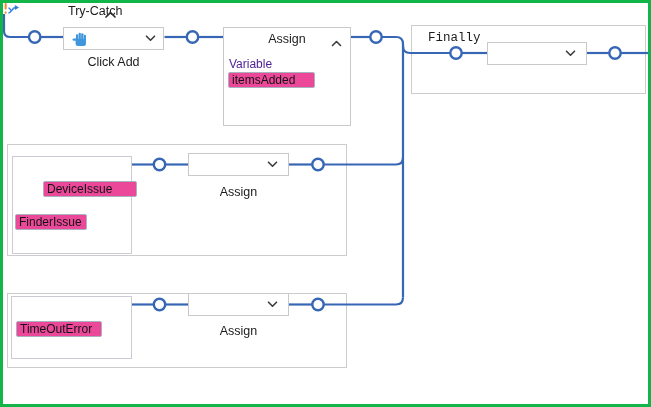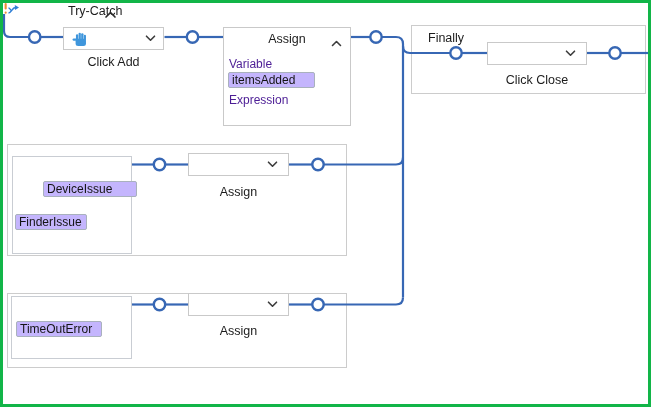--- a/index.html
+++ b/index.html
@@ -24,29 +24,29 @@
   .act-label{font-size:12.5px;color:#1c1c1c;text-align:center;white-space:nowrap;}
   
   .assign-card{
     background:#fff;border:1.5px solid #c9c9c9;box-sizing:border-box;z-index:2;
   }
   .assign-head{position:relative;height:20px;padding-top:4px;text-align:center;font-size:12.5px;color:#1c1c1c;}
   .assign-head .chev{position:absolute;right:8px;top:8px;}
   .assign-body{padding:0 4px;}
   .fld-label{font-size:12px;color:#4c1d95;margin:5px 1px 1px 1px;}
   .tbox{
-    display:block;box-sizing:border-box;background:#c4b5fd;
+    display:block;box-sizing:border-box;background:#ec4899;
     border:1px solid #a9b1bd;border-radius:2px;
     font-family:"Liberation Sans",sans-serif;font-size:12px;color:#141414;
     padding:0 3px;height:16px;
   }
   
   .container{background:transparent;border:1.5px solid #cccccc;box-sizing:border-box;}
   .innerbox{background:#ffffff;border:1px solid #c9cdd3;box-sizing:border-box;}
-  .finally-label{font-size:12.5px;color:#1c1c1c;}
+  .finally-label{font-size:12.5px;color:#1c1c1c;font-family:Liberation Mono, monospace;}
 </style>
 </head>
 <body>
 
 <div class="stage">
 
   <div class="sel-border"></div>
 
   <div class="abs container z0" style="left:7px;top:144px;width:340px;height:112px;"></div>
   <div class="abs innerbox z0" style="left:12px;top:156px;width:120px;height:98px;"></div>
@@ -130,33 +130,31 @@
       <span>Assign</span>
       <span class="chev">
         <svg width="11" height="7" viewBox="0 0 11 7">
           <polyline points="1.5,5.5 5.5,1.5 9.5,5.5" stroke="#3c3c3c" stroke-width="1.6" fill="none" stroke-linecap="round" stroke-linejoin="round"></polyline>
         </svg>
       </span>
     </div>
     <div class="assign-body">
       <div class="fld-label">Variable</div>
       <input class="tbox" style="width: 87px;" readonly="" value="itemsAdded">
-      <div class="fld-label">Expression</div>
     </div>
   </div>
 
   <span class="abs z2 finally-label" style="left:428px;top:31px;">Finally</span>
   <div class="abs z2 ddbox empty" style="left:487px;top:42px;width:100px;height:23px;">
     <span style="display:flex;">
       <svg width="11" height="7" viewBox="0 0 11 7">
         <polyline points="1.5,1.2 5.5,5.2 9.5,1.2" stroke="#3c3c3c" stroke-width="1.6" fill="none" stroke-linecap="round" stroke-linejoin="round"></polyline>
       </svg>
     </span>
   </div>
-  <div class="abs z2 act-label" style="left:487px;top:73px;width:100px;">Click Close</div>
 
   <input class="tbox abs z2" style="left: 15px; top: 181px; width: 94px; margin-left: 28px;" readonly="" value="DeviceIssue">
   <input class="tbox abs z2" style="left: 15px; top: 214px; width: 72px;" readonly="" value="FinderIssue">
   <div class="abs z2 ddbox empty" style="left:188px;top:153px;width:101px;height:23px;">
     <span style="display:flex;">
       <svg width="11" height="7" viewBox="0 0 11 7">
         <polyline points="1.5,1.2 5.5,5.2 9.5,1.2" stroke="#3c3c3c" stroke-width="1.6" fill="none" stroke-linecap="round" stroke-linejoin="round"></polyline>
       </svg>
     </span>
   </div>

